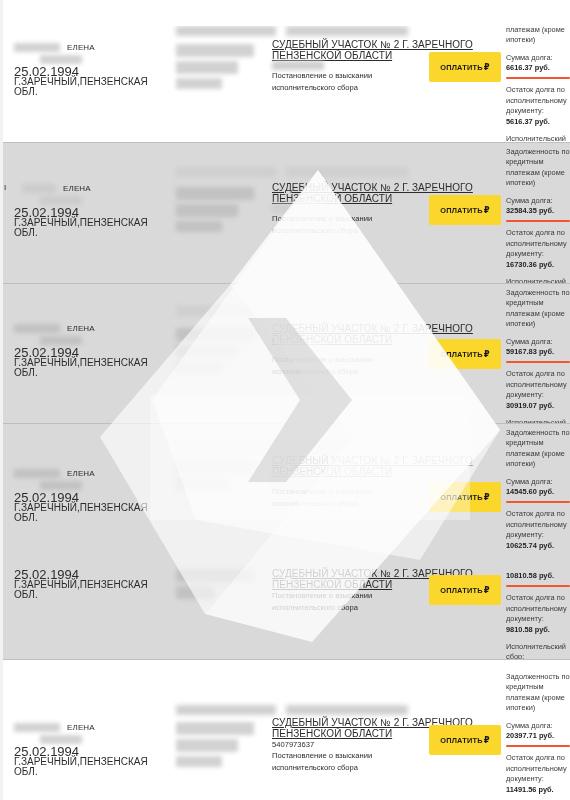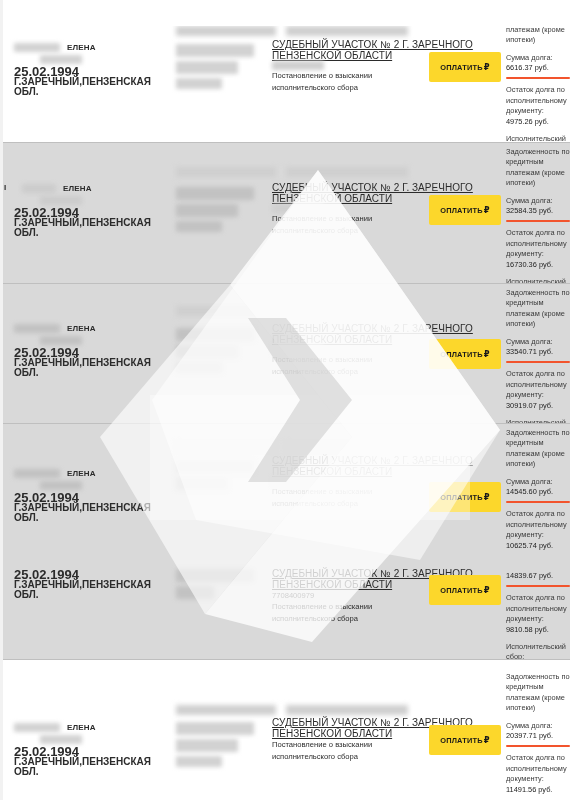--- a/index.html
+++ b/index.html
@@ -55,21 +55,20 @@
     z-index: 4;
   }
 
   
   .col-debtor {
     width: 168px;
     flex: 0 0 168px;
     padding: 0 6px 0 14px;
     box-sizing: border-box;
     position: relative;
-    font-weight: bold;
   }
   .col-doc {
     width: 330px;
     flex: 0 0 330px;
     padding: 0 8px 0 0;
     box-sizing: border-box;
     position: relative;
     display: flex;
   }
   .doc-blurcol {
@@ -198,21 +197,21 @@
     justify-content: center;
     gap: 1px;
     white-space: nowrap;
   }
   .pay-btn .rub { font-size: 8.4px; font-weight: bold; }
 
   
   .amt-cat { color: #3a3a3a; }
   .amt-gap { height: 7px; }
   .amt-label { color: #3a3a3a; }
-  .amt-value { color: #222222; }
+  .amt-value { color: #222222; font-weight: bold; }
   .amt-underline {
     height: 2px;
     width: 64px;
     background: #f2542d;
     margin: 4px 0 6px 0;
     border-radius: 1px;
   }
 
   
   #watermark {
@@ -274,21 +273,21 @@
         <span class="rub">₽</span>
     </button>
 
     <div class="col-amount" style="top:4px;">
       <div class="amt-cat">Задолженность по кредитным платежам (кроме ипотеки)</div>
       <div class="amt-gap"></div>
       <div class="amt-label">Сумма долга:</div>
       <div class="amt-value">6616.37 руб.</div>
       <div class="amt-underline"></div>
       <div class="amt-label">Остаток долга по исполнительному документу:</div>
-      <div class="amt-value">4975.26 руб.</div>
+      <div class="amt-value">5616.37 руб.</div>
       <div class="amt-gap"></div>
       <div class="amt-label">Исполнительский сбор:</div>
       <div class="amt-value">1000.00 руб.</div>
     </div>
   </div>
   <div class="row-sep" style="top:142px;"></div>
 
   <div class="row shaded" style="top:143px;height:140px;">
     <div class="col-debtor" style="padding-top:40px;">
       <div class="prefix-mark" style="top:40px;">I</div>
@@ -370,21 +369,21 @@
 
     <button class="pay-btn" style="left:429px;top:55px;">
       <span>ОПЛАТИТЬ</span>
         <span class="rub">₽</span>
     </button>
 
     <div class="col-amount" style="top:4px;">
       <div class="amt-cat">Задолженность по кредитным платежам (кроме ипотеки)</div>
       <div class="amt-gap"></div>
       <div class="amt-label">Сумма долга:</div>
-      <div class="amt-value">33540.71 руб.</div>
+      <div class="amt-value">59167.83 руб.</div>
       <div class="amt-underline"></div>
       <div class="amt-label">Остаток долга по исполнительному документу:</div>
       <div class="amt-value">30919.07 руб.</div>
       <div class="amt-gap"></div>
       <div class="amt-label">Исполнительский сбор:</div>
       <div class="amt-value">2621.64 руб.</div>
     </div>
   </div>
   <div class="row-sep" style="top:423px;"></div>
 
@@ -443,33 +442,32 @@
     </div>
 
     <div class="col-doc" style="padding-top:10px;">
       <div class="doc-blurcol">
         <div class="blur dark doc-blur-a" style="margin-top:0;"></div>
         <div class="blur dark doc-blur-b" style="width:38px;"></div>
       </div>
       <div class="doc-textcol">
         <div class="doc-title">СУДЕБНЫЙ УЧАСТОК № 2 Г. ЗАРЕЧНОГО</div>
         <div class="doc-title">ПЕНЗЕНСКОЙ ОБЛАСТИ</div>
-        <div class="doc-number">7708400979</div>
         <div class="doc-kind tight">Постановление о взыскании</div>
         <div class="doc-kind tight">исполнительского сбора</div>
       </div>
     </div>
 
     <button class="pay-btn" style="left:429px;top:16px;">
       <span>ОПЛАТИТЬ</span>
         <span class="rub">₽</span>
     </button>
 
     <div class="col-amount" style="top:12px;">
-      <div class="amt-value">14839.67 руб.</div>
+      <div class="amt-value">10810.58 руб.</div>
       <div class="amt-underline"></div>
       <div class="amt-label">Остаток долга по исполнительному документу:</div>
       <div class="amt-value">9810.58 руб.</div>
       <div class="amt-gap"></div>
       <div class="amt-label">Исполнительский сбор:</div>
       <div class="amt-value">1000.00 руб.</div>
     </div>
   </div>
   <div class="row-sep" style="top:659px;"></div>
 
@@ -489,20 +487,21 @@
       <div class="doc-top-blur" style="left:8px;top:45px;width:100px;"></div>
       <div class="doc-top-blur" style="left:118px;top:45px;width:122px;"></div>
       <div class="doc-blurcol">
         <div class="blur doc-blur-a"></div>
         <div class="blur doc-blur-b"></div>
         <div class="blur doc-blur-c"></div>
       </div>
       <div class="doc-textcol">
         <div class="doc-title">СУДЕБНЫЙ УЧАСТОК № 2 Г. ЗАРЕЧНОГО</div>
         <div class="doc-title">ПЕНЗЕНСКОЙ ОБЛАСТИ</div>
+        <div class="doc-number">5407973637</div>
         <div class="doc-kind tight">Постановление о взыскании</div>
         <div class="doc-kind tight">исполнительского сбора</div>
       </div>
     </div>
 
     <button class="pay-btn" style="left:429px;top:65px;">
       <span>ОПЛАТИТЬ</span>
         <span class="rub">₽</span>
     </button>
 

